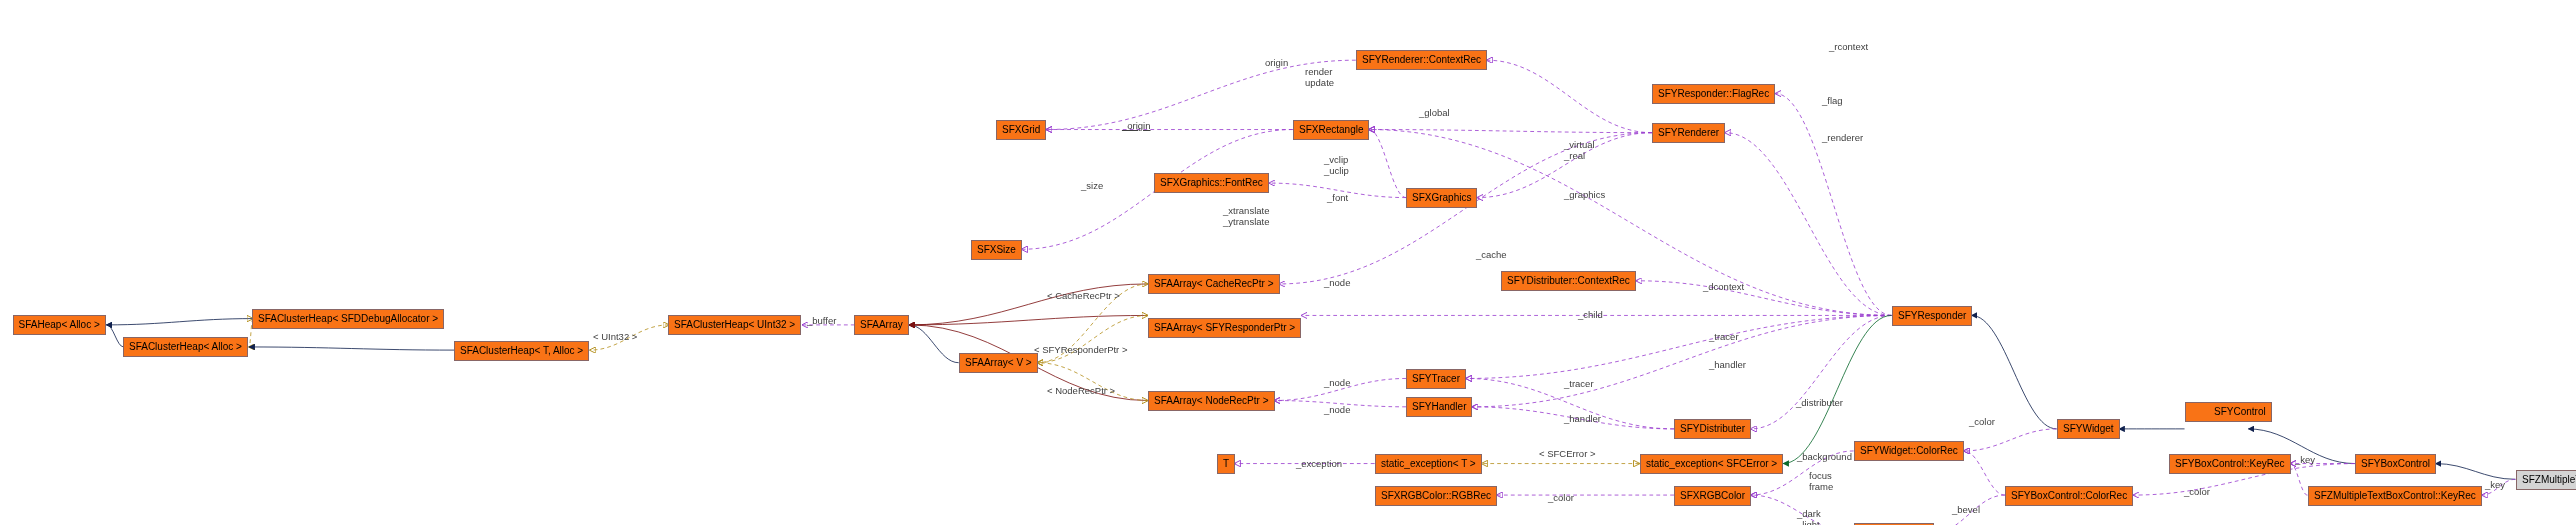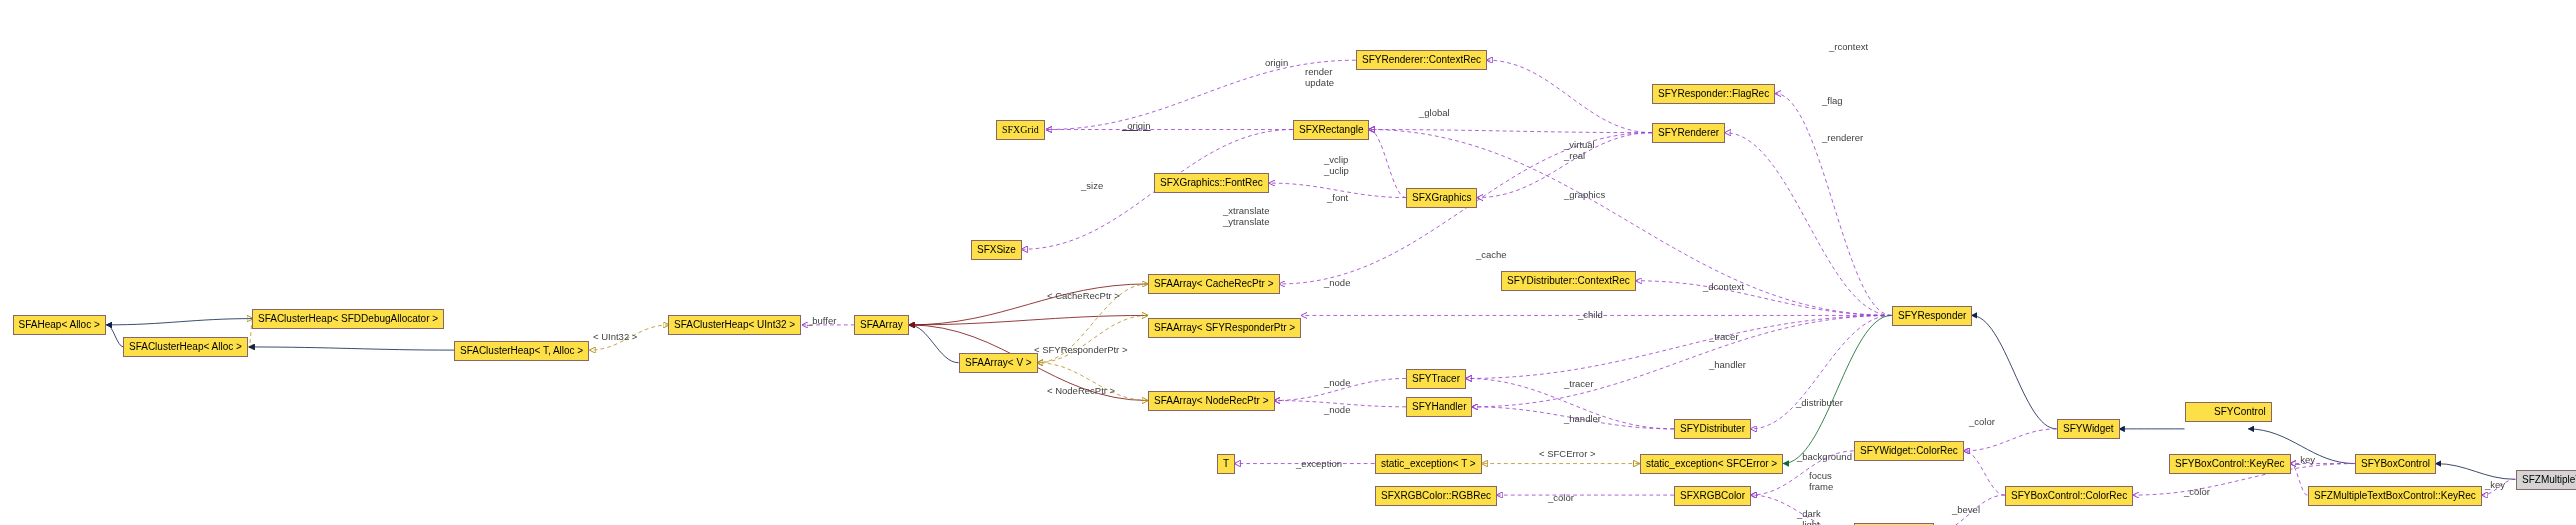--- a/index.html
+++ b/index.html
@@ -5,21 +5,21 @@
   html, body { margin: 0; padding: 0; width: 2576px; height: 525px; font-family: Arial, Helvetica, sans-serif; background: #fff; }
   .canvas { position: relative; width: 2576px; height: 525px; }
   svg { position: absolute; top: 0; left: 0; pointer-events: none; }
   .node {
     position: absolute;
     box-sizing: border-box;
     border: 0.6px solid #866;
     padding: 3.2px 5px;
     font-size: 10px;
     line-height: 1.2;
-    background: #fde047;
+    background: #f97316;
     white-space: nowrap;
     color: #000;
     text-align: center;
     pointer-events: auto;
   }
   .node.hl { background: #d4d4d4; }
   .edgelabel {
     position: absolute;
     font-size: 9.5px;
     color: #404040;
@@ -102,21 +102,21 @@
       <path d="M 3990,760.5 C 3968.8,760.5 3958.2,785.5 3937,785.5" stroke="#9a3fcf" fill="none" stroke-width="1.3" stroke-dasharray="6,5" marker-end="url(#arr-dashed-p)"></path>
     </svg>
 
 <div id="nodes-layer">
       <div class="node" style="left: 12.6px; top: 315px;">SFAHeap&lt; Alloc &gt;</div>
       <div class="node" style="left: 123px; top: 337px;">SFAClusterHeap&lt; Alloc &gt;</div>
       <div class="node" style="left: 252px; top: 309px;">SFAClusterHeap&lt; SFDDebugAllocator &gt;</div>
       <div class="node" style="left: 454px; top: 341px;">SFAClusterHeap&lt; T, Alloc &gt;</div>
       <div class="node" style="left: 668px; top: 315px;">SFAClusterHeap&lt; UInt32 &gt;</div>
       <div class="node" style="left: 854px; top: 315px;">SFAArray</div>
-      <div class="node" style="left: 996px; top: 120px; font-family: Liberation Serif, serif;">SFXGrid</div>
+      <div class="node" style="left: 996px; top: 120px;">SFXGrid</div>
       <div class="node" style="left: 971px; top: 240px;">SFXSize</div>
       <div class="node" style="left: 959px; top: 353px;">SFAArray&lt; V &gt;</div>
       <div class="node" style="left: 1154px; top: 173px;">SFXGraphics::FontRec</div>
       <div class="node" style="left: 1148px; top: 274px;">SFAArray&lt; CacheRecPtr &gt;</div>
       <div class="node" style="left: 1148px; top: 306px; margin-top: 12px;">SFAArray&lt; SFYResponderPtr &gt;</div>
       <div class="node" style="left: 1148px; top: 391px;">SFAArray&lt; NodeRecPtr &gt;</div>
       <div class="node" style="left: 1217px; top: 454px;">T</div>
       <div class="node" style="left: 1293px; top: 120px;">SFXRectangle</div>
       <div class="node" style="left: 1375px; top: 454px;">static_exception&lt; T &gt;</div>
       <div class="node" style="left: 1375px; top: 486px;">SFXRGBColor::RGBRec</div>

